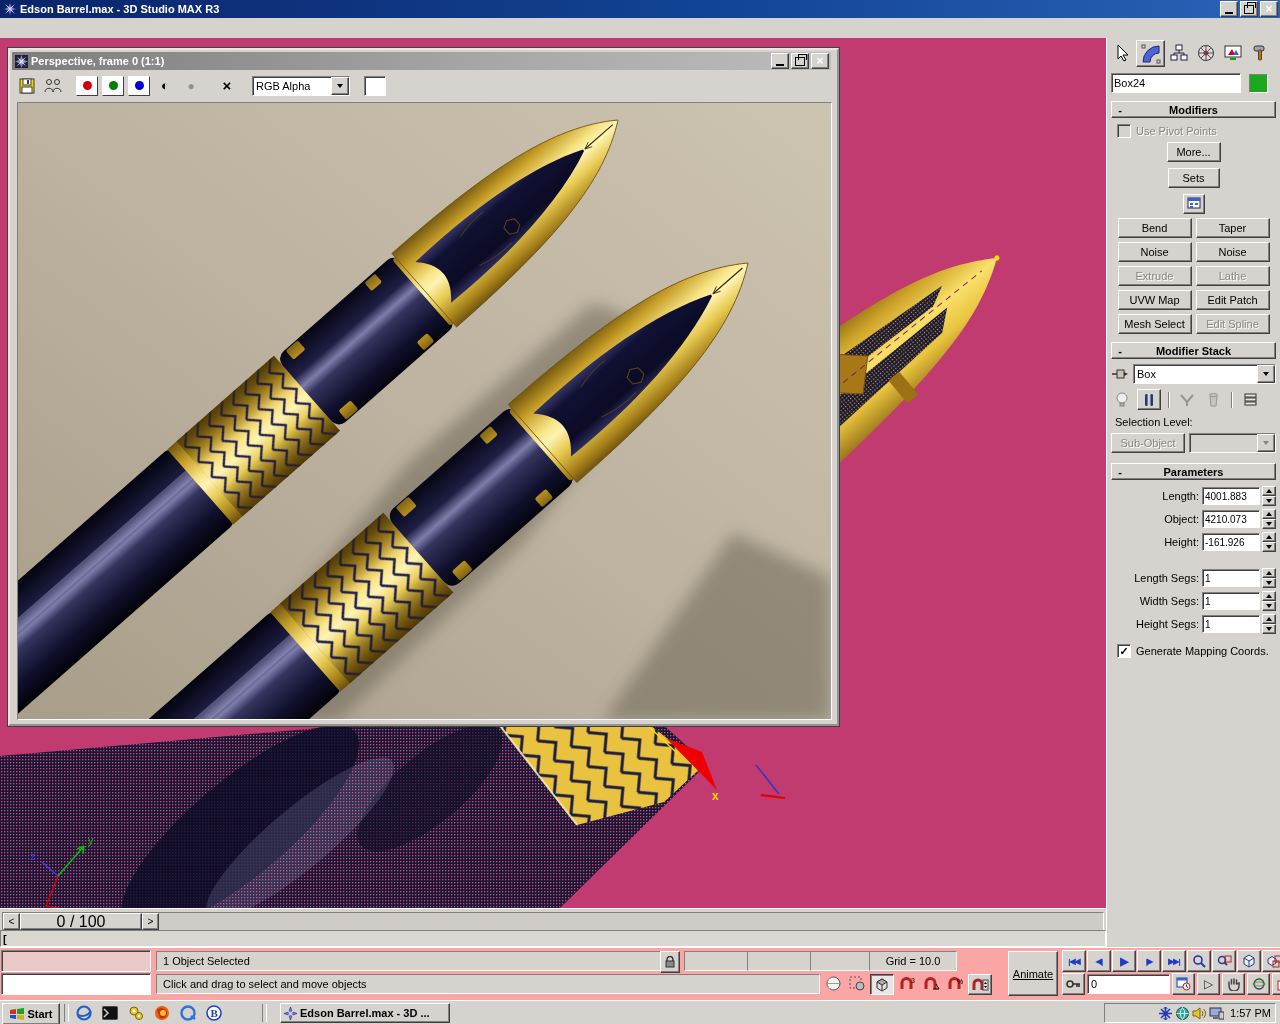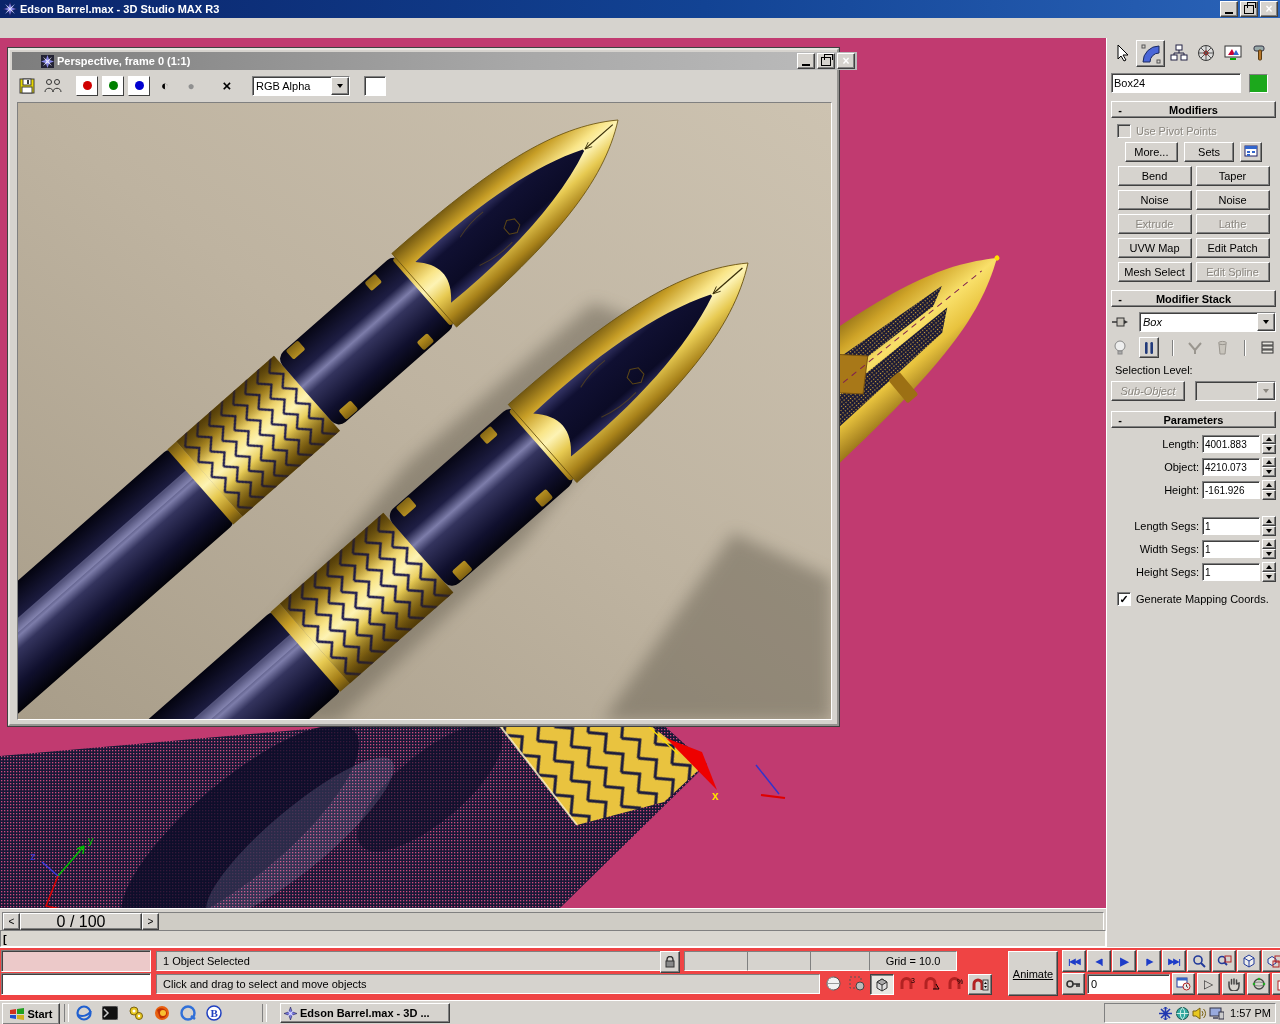--- a/index.html
+++ b/index.html
@@ -29,21 +29,21 @@
   #menubar{position:absolute;left:0;top:18px;width:1280px;height:20px;background:#d6d3ce;
     display:flex;align-items:center;border-bottom:1px solid #808080;}
   #menubar span{padding:2px 8px;color:#222;}
   
   #viewport{position:absolute;left:0;top:38px;width:1106px;height:870px;overflow:hidden;}
   
   #vfb{position:absolute;left:8px;top:48px;width:827px;height:674px;background:#d6d3ce;
     border:2px outset #e8e6e2;box-shadow:0 0 0 1px #404040;}
   #vfbtitle{position:absolute;left:2px;top:2px;width:819px;height:18px;
     background:linear-gradient(90deg,#7d7d7d,#a8a8a8 60%,#bcbcbc);
-    display:flex;align-items:center;color:#fff;font-weight:bold;padding-left:26px;}
+    display:flex;align-items:center;color:#fff;font-weight:bold;}
   #vfbtitle .t{margin-left:3px;}
   #vfbtoolbar{position:absolute;left:2px;top:21px;width:819px;height:29px;background:#d6d3ce;
     display:flex;align-items:center;gap:4px;padding-left:4px;box-sizing:border-box;}
   .vfbtool{width:22px;height:20px;display:flex;align-items:center;justify-content:center;}
   .chanbtn{width:20px;height:18px;background:#fff;border:1px solid;border-color:#fff #404040 #404040 #fff;
     display:flex;align-items:center;justify-content:center;}
   .dot{width:9px;height:9px;border-radius:50%;display:inline-block;}
   #vfbimg{position:absolute;left:7px;top:52px;width:813px;height:616px;
     border:1px solid;border-color:#808080 #fff #fff #808080;overflow:hidden;}
   .ddwrap{height:18px;background:#fff;border:1px solid;border-color:#808080 #fff #fff #808080;
@@ -65,45 +65,45 @@
   .rollout{height:15px;margin:2px 4px;background:#d6d3ce;border:1px solid;
     border-color:#fff #404040 #404040 #fff;box-shadow:inset -1px -1px 0 #808080;
     display:flex;align-items:center;font-weight:bold;}
   .rollout .minus{width:16px;text-align:center;font-weight:bold;}
   .rollout .rt{flex:1;text-align:center;margin-right:16px;}
   .cbrow{display:flex;align-items:center;gap:5px;margin:6px 8px 4px 10px;}
   .cb{width:12px;height:12px;background:#fff;border:1px solid;border-color:#808080 #fff #fff #808080;
     box-shadow:inset 1px 1px 0 #404040;display:flex;align-items:center;justify-content:center;
     font-size:11px;font-weight:bold;line-height:10px;}
   .cb.off{background:#d6d3ce;}
-  .modtop{display:flex;align-items:center;margin:4px 18px;gap:6px;}
+  .modtop{display:flex;align-items:center;margin:4px 18px;gap:6px;flex-direction:column;}
   .mbtn{height:18px;font-size:11px;}
   #modgrid{display:grid;grid-template-columns:74px 74px;gap:4px 4px;justify-content:center;margin:4px 0 8px 0;}
   #modgrid .btn{height:18px;}
-  .stackrow{display:flex;align-items:center;margin:5px 4px;gap:10px;font-style:italic;}
+  .stackrow{display:flex;align-items:center;margin:5px 4px;gap:4px;}
   .iconbtn{width:22px;height:19px;display:flex;align-items:center;justify-content:center;}
   .vsep{width:1px;height:16px;background:#808080;box-shadow:1px 0 0 #fff;margin:0 3px;}
   .prow{display:flex;align-items:center;margin:3px 4px 3px 0;}
   .prow label{flex:1;text-align:right;padding-right:3px;}
   .prow input{width:52px;height:14px;font-family:"Liberation Sans",sans-serif;font-size:10px;
     border:1px solid;border-color:#808080 #fff #fff #808080;box-shadow:inset 1px 1px 0 #404040;padding-left:2px;}
   .spin{width:14px;display:flex;flex-direction:column;margin-left:2px;}
   .sb{height:8px;display:flex;align-items:center;justify-content:center;}
   
   #timeslider{position:absolute;left:0;top:908px;width:1106px;height:22px;background:#d6d3ce;
     border-top:1px solid #fff;display:flex;align-items:center;}
   #tstrack{position:absolute;left:2px;top:3px;width:1100px;height:17px;background:#cfccc5;
     border:1px solid;border-color:#808080 #fff #fff #808080;}
   .tsbtn{position:absolute;top:4px;width:15px;height:15px;font-size:10px;}
   #tshandle{position:absolute;left:20px;top:4px;width:120px;height:15px;font-size:16px;}
   #trackbar{position:absolute;left:0;top:930px;width:1106px;height:17px;background:#dad7d0;
     border:1px solid;border-color:#808080 #fff #fff #808080;box-sizing:border-box;
     display:flex;align-items:center;}
   
-  #statusbar{position:absolute;left:0;top:947px;width:1280px;height:53px;background:#ef4444;border-top:1px solid #fff;}
+  #statusbar{position:absolute;left:0;top:947px;width:1280px;height:53px;background:#fca5a5;border-top:1px solid #fff;}
   .sfield{position:absolute;height:18px;background:#d6d3ce;border:1px solid;
     border-color:#808080 #fff #fff #808080;display:flex;align-items:center;padding-left:6px;box-sizing:content-box;}
   .mini{width:22px;height:19px;margin-right:2px;display:flex;align-items:center;justify-content:center;}
   #iconrow{position:absolute;left:822px;top:26px;display:flex;}
   #tc1{position:absolute;left:1062px;top:2px;display:flex;gap:1px;}
   #tc2{position:absolute;left:1062px;top:25px;display:flex;gap:2px;align-items:center;}
   .tcbtn{width:22px;height:20px;color:#1e3cc8;font-weight:bold;font-size:8px;}
   .playg{color:#1e3cc8;letter-spacing:-1px;}
   
   #taskbar{position:absolute;left:0;top:1000px;width:1280px;height:24px;background:#d6d3ce;border-top:1px solid #fff;}

